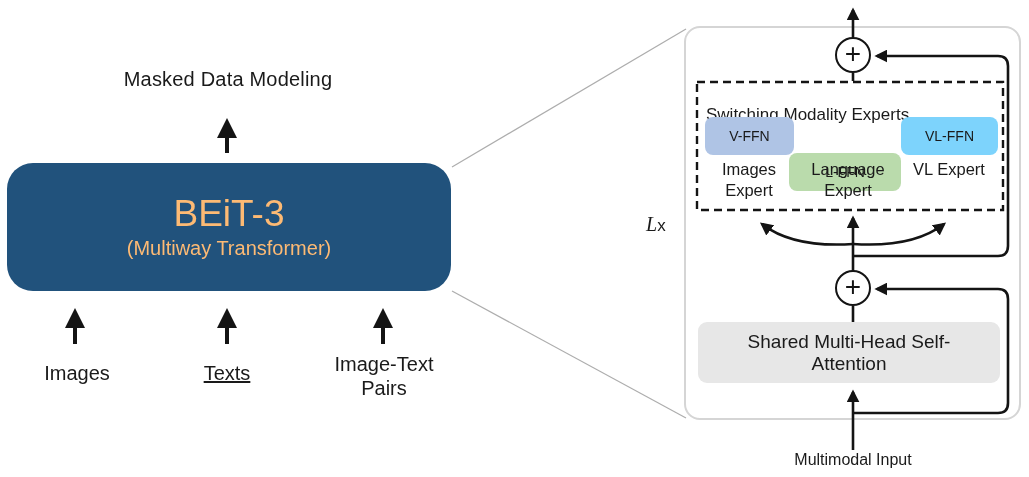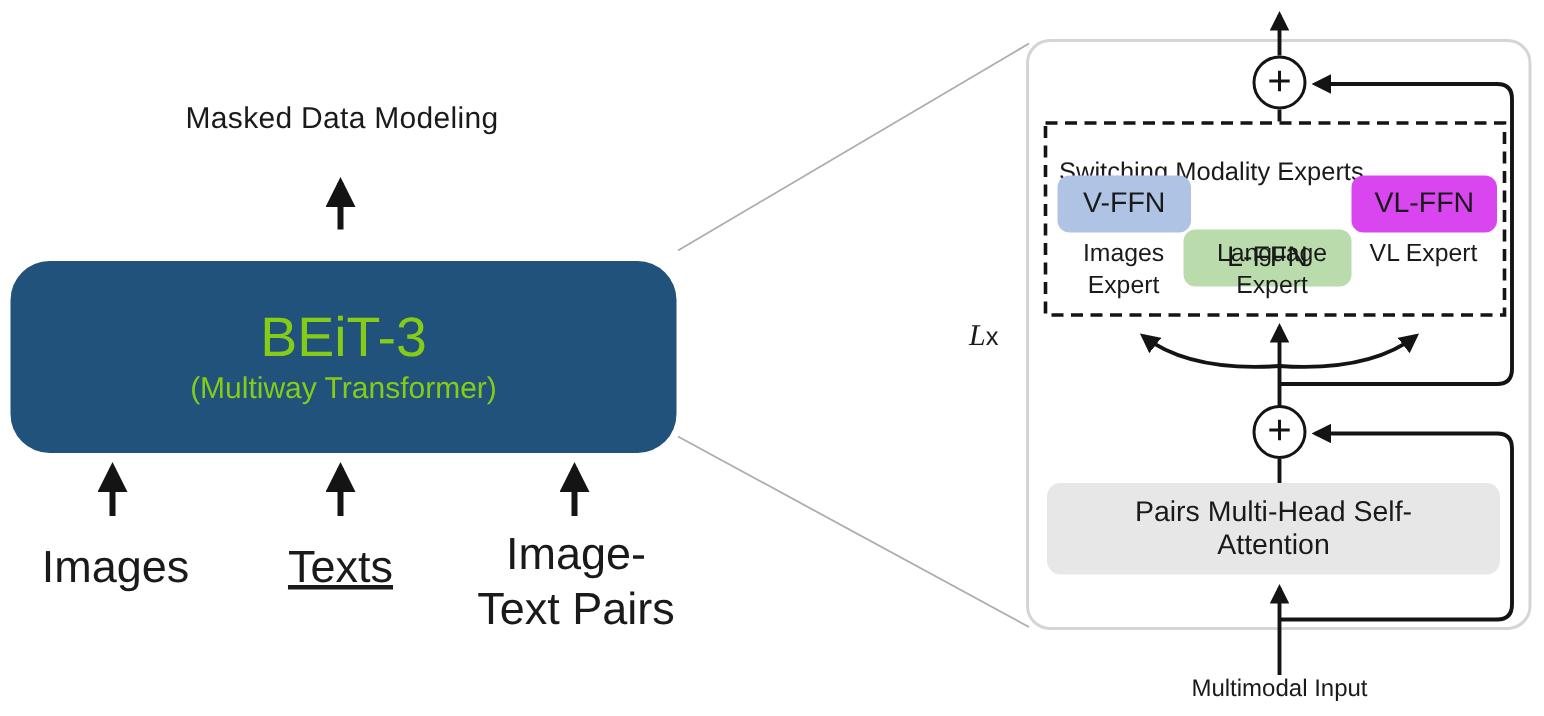--- a/index.html
+++ b/index.html
@@ -4,37 +4,37 @@
 <style>
   html,body{margin:0;padding:0;background:#ffffff;}
   .canvas{
     position:relative;width:1029px;height:477px;background:#ffffff;
     font-family:"Liberation Sans", sans-serif;color:#1a1a1a;overflow:hidden;
   }
   .abs{position:absolute;}
   
   .masked-label{left:48px;top:68px;width:360px;text-align:center;font-size:20px;letter-spacing:.2px;z-index:3;}
   .model-box{
-    left:7px;top:174px;width:444px;height:128px;border-radius:26px;
+    left:7px;top:163px;width:444px;height:128px;border-radius:26px;
     display:flex;flex-direction:column;align-items:center;justify-content:center;
-    color:#84cc16;z-index:2;
+    color:#fdba74;z-index:2;
   }
   .model-title{font-size:37px;line-height:1.1;}
   .model-subtitle{font-size:20px;line-height:1.15;margin-top:2px;}
-  .input-label{top:361px;width:120px;text-align:center;font-size:30px;line-height:1.22;z-index:3;}
+  .input-label{top:361px;width:120px;text-align:center;font-size:20px;line-height:1.22;z-index:3;}
   .input-label.pairs{top:352px;width:140px;}
   
   .panel{
     left:684px;top:26px;width:337px;height:394px;background:#ffffff;
     border:2.5px solid #d5d5d5;border-radius:16px;box-sizing:border-box;z-index:2;
   }
   .experts-title{left:706px;top:88px;font-size:17px;z-index:3;margin-top:17px;}
   .ffn-box{
     top:117px;height:38px;border-radius:8px;display:flex;align-items:center;justify-content:center;
-    font-size:19px;z-index:3;
+    font-size:14px;z-index:3;
   }
   .ffn-v{left:705px;width:89px;}
   .ffn-l{left:789px;width:112px;margin-top:36px;}
   .ffn-vl{left:901px;width:97px;}
   .expert-label{top:159px;width:80px;text-align:center;font-size:16.5px;line-height:1.27;z-index:3;}
   .expert-v{left:709px;}
   .expert-l{left:803px;width:90px;}
   .expert-vl{left:909px;}
   .attention-box{
     left:698px;top:322px;width:302px;height:61px;border-radius:9px;
@@ -83,30 +83,30 @@
   </div>
 
   <div class="abs experts-title">Switching Modality Experts</div>
 
   <div class="abs ffn-box ffn-v" style="background: rgb(175, 196, 229);">
       <span>V-FFN</span>
     </div>
   <div class="abs ffn-box ffn-l" style="background: rgb(186, 219, 172);">
       <span>L-FFN</span>
     </div>
-  <div class="abs ffn-box ffn-vl" style="background: #d946ef;">
+  <div class="abs ffn-box ffn-vl" style="background: #7dd3fc;">
       <span>VL-FFN</span>
     </div>
 
   <div class="abs expert-label expert-v">Images Expert</div>
   <div class="abs expert-label expert-l">Language Expert</div>
   <div class="abs expert-label expert-vl">VL Expert</div>
 
   <div class="abs attention-box" style="background: rgb(231, 231, 231);">
-    <div class="attention-text">Pairs Multi-Head Self-Attention</div>
+    <div class="attention-text">Shared Multi-Head Self-Attention</div>
   </div>
 
   <div class="abs multimodal-label">Multimodal Input</div>
 
   <svg class="fg" width="1029" height="477" viewBox="0 0 1029 477">
     <defs>
       <marker id="ah" viewBox="0 0 10 10" refX="8" refY="5" markerWidth="5" markerHeight="5" orient="auto-start-reverse">
         <path d="M0 0 L10 5 L0 10 z" fill="#141414"></path>
       </marker>
     </defs>

